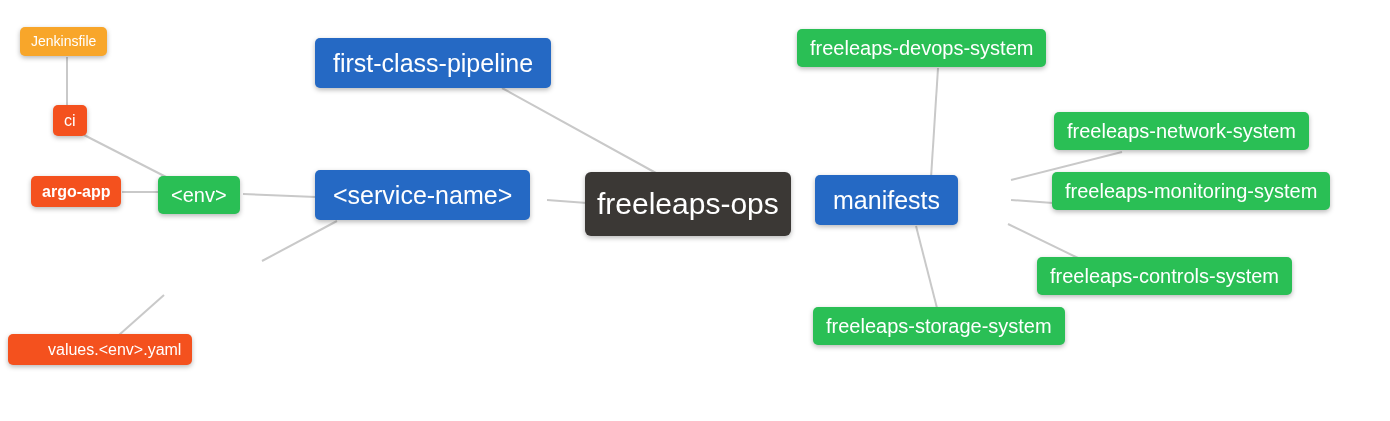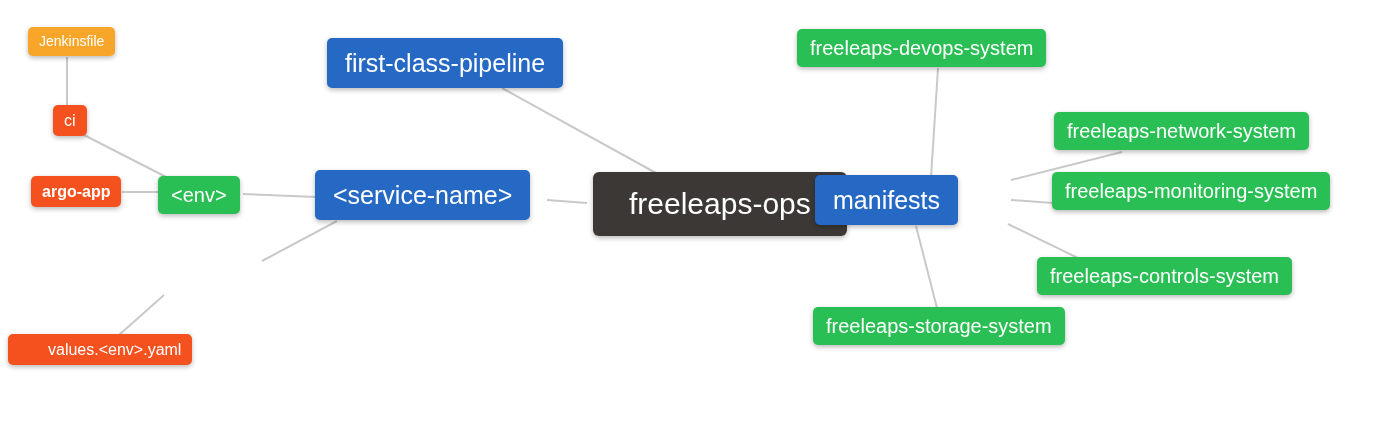--- a/index.html
+++ b/index.html
@@ -33,45 +33,43 @@
     border-radius: 5px;
     box-shadow: 0 2px 5px rgba(0,0,0,0.28);
     white-space: nowrap;
     line-height: 1.2;
     cursor: pointer;
     box-sizing: border-box;
     text-align: center;
   }
   .lv-root {
     font-size: 30px;
-    padding: 14px 36px;
+    padding: 14px 12px;
     background: var(--root-bg, #3b3835);
     border-radius: 6px;
-    margin-left: 8px;
   }
   .lv-branch {
     font-size: 25px;
     padding: 10px 18px;
     background: var(--branch-bg, #2569c4);
   }
   .lv-leaf {
     font-size: 20px;
     padding: 7px 13px;
     background: var(--leaf-bg, #2abf55);
   }
   .lv-accent {
     font-size: 16px;
     padding: 6px 11px;
     background: var(--accent-bg, #f4511e);
   }
   .lv-amber {
     font-size: 14px;
     padding: 6px 11px;
     background: var(--amber-bg, #f8a62a);
-    margin-left: 8px;
   }
 </style>
 </head>
 <body>
 
 <div class="canvas">
 
   <svg class="edges" viewBox="0 0 1390 421" xmlns="http://www.w3.org/2000/svg">
     <line x1="67" y1="57" x2="67" y2="107"></line>
     <line x1="84" y1="135" x2="172" y2="180"></line>
@@ -88,21 +86,21 @@
     <line x1="1008" y1="224" x2="1078" y2="258"></line>
     <line x1="916" y1="226" x2="937" y2="308"></line>
   </svg>
 
   <div class="node lv-amber" style="left:20px;  top:27px;">Jenkinsfile</div>
   <div class="node lv-accent" style="left:53px;  top:105px;">ci</div>
   <div class="node lv-accent" style="left:31px;  top:176px;font-weight:bold;">argo-app</div>
   <div class="node lv-leaf" style="left:158px; top:176px;">&lt;env&gt;</div>
   <div class="node lv-accent" style="left:8px;   top:334px;padding-left:40px;">values.&lt;env&gt;.yaml</div>
 
-  <div class="node lv-branch" style="left:315px; top:38px;margin-left:12px;">first-class-pipeline</div>
+  <div class="node lv-branch" style="left:315px; top:38px;">first-class-pipeline</div>
   <div class="node lv-branch" style="left:315px; top:170px;">&lt;service-name&gt;</div>
   <div class="node lv-root" style="left:585px; top:172px;">freeleaps-ops</div>
   <div class="node lv-branch" style="left:815px; top:175px;">manifests</div>
 
   <div class="node lv-leaf" style="left:797px;  top:29px;">freeleaps-devops-system</div>
   <div class="node lv-leaf" style="left:1054px; top:112px;">freeleaps-network-system</div>
   <div class="node lv-leaf" style="left:1052px; top:172px;">freeleaps-monitoring-system</div>
   <div class="node lv-leaf" style="left:1030px; top:257px;margin-left:7px;">freeleaps-controls-system</div>
   <div class="node lv-leaf" style="left:813px;  top:307px;">freeleaps-storage-system</div>
 

